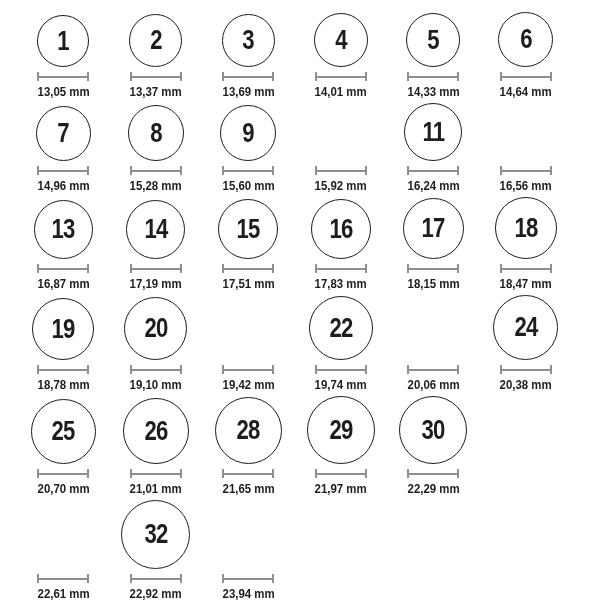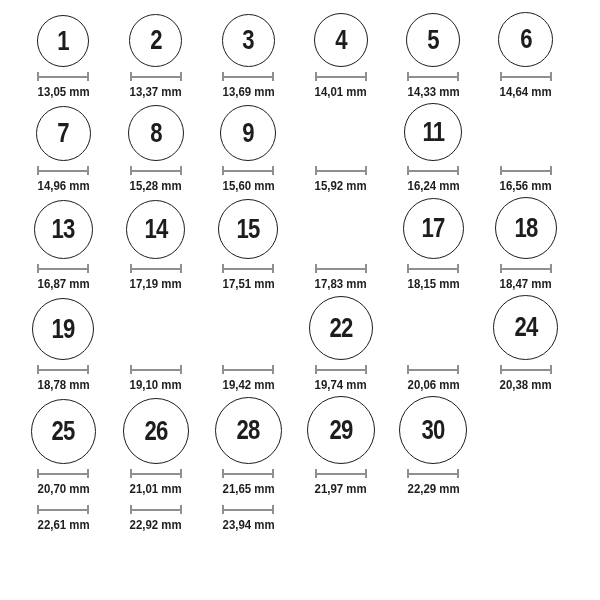--- a/index.html
+++ b/index.html
@@ -239,20 +239,23 @@
           <span class="num">15</span>
         </div>
         <div class="measure">
           <span class="measure-tick l"></span>
           <span class="measure-bar"></span>
           <span class="measure-tick r"></span>
         </div>
         <div class="dia-label">17,51 mm</div>
       </div>
       <div class="cell">
+        <div class="circle" style="width:60px;height:60px">
+          <span class="num">16</span>
+        </div>
         <div class="measure">
           <span class="measure-tick l"></span>
           <span class="measure-bar"></span>
           <span class="measure-tick r"></span>
         </div>
         <div class="dia-label">17,83 mm</div>
       </div>
       <div class="cell">
         <div class="circle" style="width:61px;height:61px">
           <span class="num">17</span>
@@ -282,20 +285,23 @@
           <span class="num">19</span>
         </div>
         <div class="measure">
           <span class="measure-tick l"></span>
           <span class="measure-bar"></span>
           <span class="measure-tick r"></span>
         </div>
         <div class="dia-label">18,78 mm</div>
       </div>
       <div class="cell">
+        <div class="circle" style="width:63px;height:63px">
+          <span class="num">20</span>
+        </div>
         <div class="measure">
           <span class="measure-tick l"></span>
           <span class="measure-bar"></span>
           <span class="measure-tick r"></span>
         </div>
         <div class="dia-label">19,10 mm</div>
       </div>
       <div class="cell">
         <div class="measure">
           <span class="measure-tick l"></span>
@@ -395,20 +401,23 @@
     <div class="row">
       <div class="cell">
         <div class="measure">
           <span class="measure-tick l"></span>
           <span class="measure-bar"></span>
           <span class="measure-tick r"></span>
         </div>
         <div class="dia-label">22,61 mm</div>
       </div>
       <div class="cell">
+        <div class="circle" style="width:69px;height:69px">
+          <span class="num">32</span>
+        </div>
         <div class="measure">
           <span class="measure-tick l"></span>
           <span class="measure-bar"></span>
           <span class="measure-tick r"></span>
         </div>
         <div class="dia-label">22,92 mm</div>
       </div>
       <div class="cell">
         <div class="measure">
           <span class="measure-tick l"></span>

